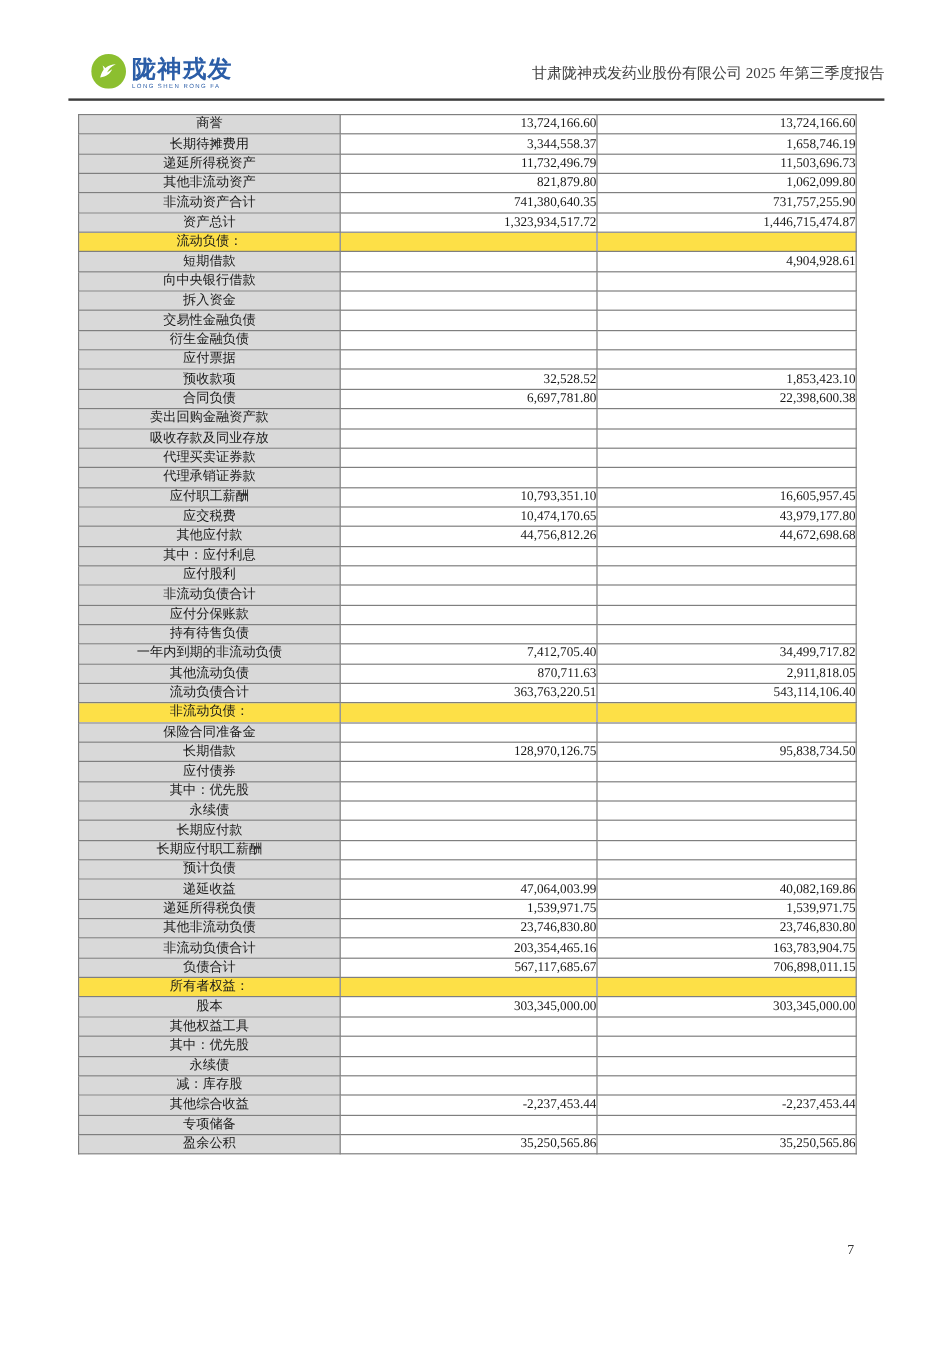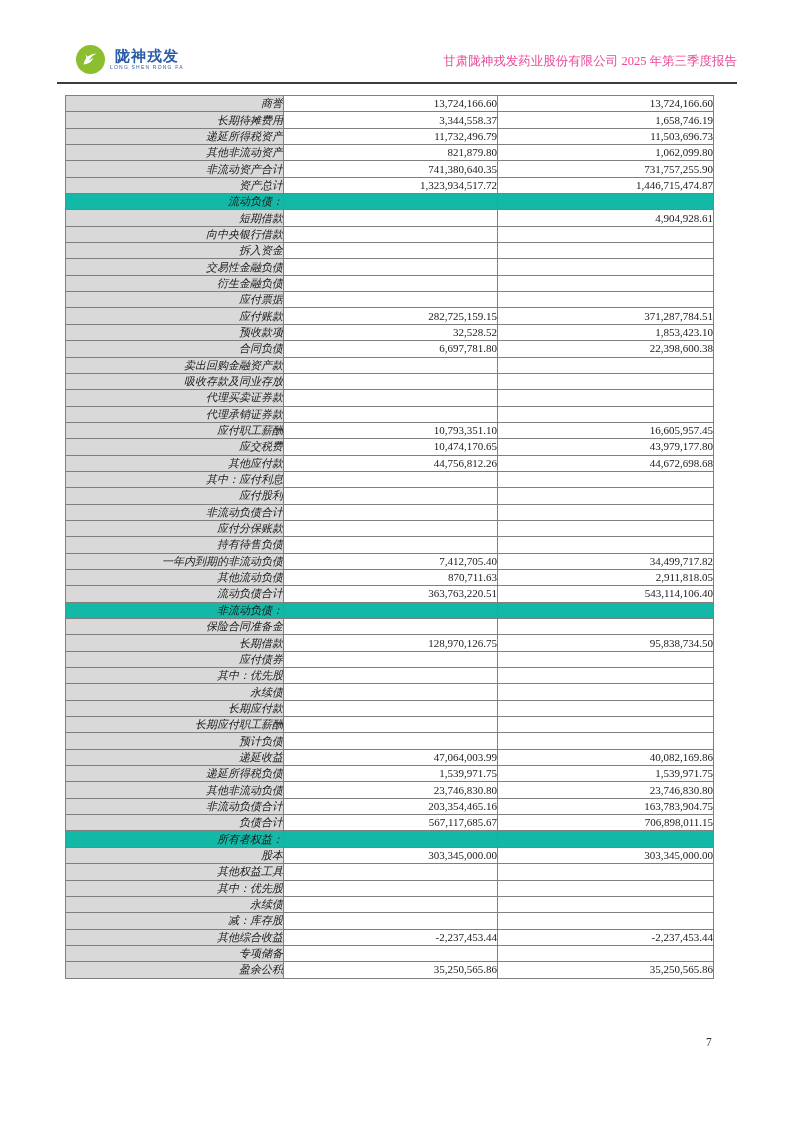--- a/index.html
+++ b/index.html
@@ -11,30 +11,30 @@
     color: #1a1a1a;
   }
   
   .logo {
     position: absolute; left: 76px; top: 45px;
     display: flex; align-items: flex-start; gap: 5px;
   }
   .logo-circle { width: 29px; height: 29px; display: block; }
   .logo-text { display: flex; flex-direction: column; line-height: 1; margin-top: 3px; }
   .brand-cn {
-    font-size: 15px; font-weight: bold; letter-spacing: 1px;
-    color: #2B5DA7; font-family: "Liberation Sans", sans-serif; text-align: center;
+    font-size: 20px; font-weight: bold; letter-spacing: 1px;
+    color: #2B5DA7; font-family: "Liberation Sans", sans-serif;
   }
   .brand-en {
     font-size: 5px; letter-spacing: 1.2px; color: #2B5DA7;
     margin-top: 2px; font-family: "Liberation Sans", sans-serif;
   }
   .report-title {
     position: absolute; right: 56px; top: 52px;
-    font-size: 12.5px; line-height: 18px; color: #ec4899;
+    font-size: 12.5px; line-height: 18px; color: #404040;
     text-align: right; white-space: nowrap;
   }
   .header-rule {
     position: absolute; left: 57px; top: 82px;
     width: 680px; height: 2px; background: #3c3c3c;
   }
   
   table.balance-sheet {
     position: absolute; left: 65px; top: 95px;
     width: 648px; border-collapse: collapse; table-layout: fixed;
@@ -42,23 +42,23 @@
   table.balance-sheet td {
     border: 1px solid #7f7f7f;
     height: 15.35px;
     padding: 0;
     font-size: 11px;
     line-height: 15px;
     overflow: hidden;
     white-space: nowrap;
     vertical-align: middle;
   }
-  td.label-cell { background: #D9D9D9; text-align: right; font-style: italic; }
+  td.label-cell { background: #D9D9D9; text-align: center; }
   td.num-cell { background: #ffffff; text-align: right; padding-right: 7px; }
-  tr.section-row td { background: #14b8a6; }
+  tr.section-row td { background: #fde047; }
   .ind-0 { padding-left: 4px; margin-left: 28px; }
   .ind-1 { padding-left: 19px; }
   .ind-2 { padding-left: 29px; }
   .ind-3 { padding-left: 56px; }
   
   .page-number {
     position: absolute; left: 706px; top: 1036px;
     font-size: 11.5px; color: #333;
   }
 </style>
@@ -149,25 +149,20 @@
           <td class="label-cell ind-1">衍生金融负债</td>
           <td class="num-cell"></td>
           <td class="num-cell"></td>
         </tr>
         <tr>
           <td class="label-cell ind-1">应付票据</td>
           <td class="num-cell"></td>
           <td class="num-cell"></td>
         </tr>
         <tr>
-          <td class="label-cell ind-1">应付账款</td>
-          <td class="num-cell">282,725,159.15</td>
-          <td class="num-cell">371,287,784.51</td>
-        </tr>
-        <tr>
           <td class="label-cell ind-1">预收款项</td>
           <td class="num-cell">32,528.52</td>
           <td class="num-cell">1,853,423.10</td>
         </tr>
         <tr>
           <td class="label-cell ind-1">合同负债</td>
           <td class="num-cell">6,697,781.80</td>
           <td class="num-cell">22,398,600.38</td>
         </tr>
         <tr>

